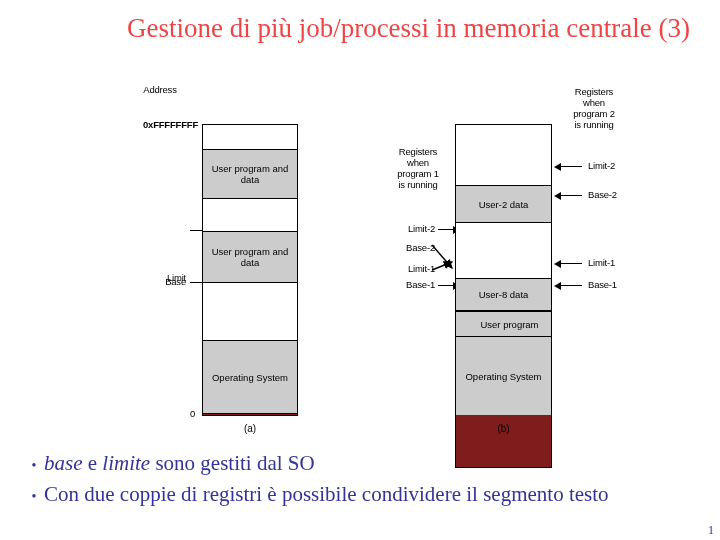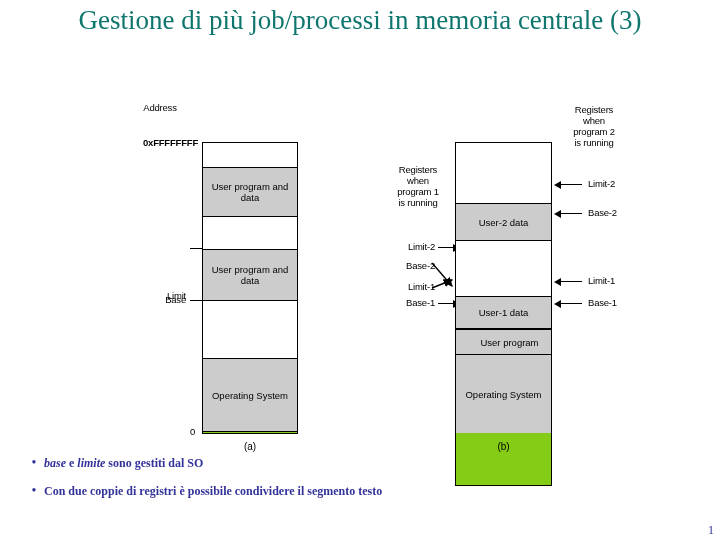--- a/index.html
+++ b/index.html
@@ -12,35 +12,35 @@
     background: #ffffff;
     font-family: "Liberation Serif", serif;
     overflow: hidden;
     position: relative;
   }
 
   
   #slide-title {
     position: absolute;
     left: 30px;
-    top: 4px;
+    top: 12px;
     width: 660px;
-    text-align: center;
-    color: #0f766e;
+    text-align: right;
+    color: #ef4444;
     font-family: "Liberation Serif", serif;
     font-size: 27px;
     line-height: 33px;
     font-weight: normal;
   }
 
   
   #figure {
     position: absolute;
     left: 0;
-    top: 96px;
+    top: 78px;
     width: 720px;
     height: 365px;
     font-family: "Liberation Sans", sans-serif;
   }
 
   .fig-label {
     position: absolute;
     font-size: 9.5px;
     color: #000000;
     line-height: 11px;
@@ -51,21 +51,21 @@
     position: absolute;
     font-size: 10px;
     color: #000;
     font-family: "Liberation Sans", sans-serif;
   }
 
   
   .mem-col {
     position: absolute;
     border: 1.5px solid #000;
-    background: #84cc16;
+    background: #7f1d1d;
     box-sizing: border-box;
   }
   .band {
     position: absolute;
     left: 0;
     right: 0;
     box-sizing: border-box;
     background: #cccccc;
     border-top: 1.2px solid #000;
     border-bottom: 1.2px solid #000;
@@ -127,23 +127,22 @@
     margin-bottom: 6px;
   }
   .bullet-dot {
     width: 20px;
     flex: none;
     text-align: center;
     font-size: 14px;
     line-height: 22px;
   }
   .bullet-text {
-    font-size: 12px;
+    font-size: 21px;
     line-height: 22px;
-    font-weight: bold;
   }
   .bullet-text i { font-style: italic; }
 
   #page-number {
     position: absolute;
     right: 6px;
     bottom: 2px;
     font-family: "Liberation Serif", serif;
     font-size: 12px;
     color: #333399;
@@ -209,21 +208,21 @@
       </marker>
     </defs>
     <line x1="2" y1="7" x2="22" y2="30" stroke="#000" stroke-width="1.4" marker-end="url(#ah)"></line>
     <line x1="2" y1="32" x2="22" y2="24" stroke="#000" stroke-width="1.4" marker-end="url(#ah)"></line>
   </svg>
 
   <div class="mem-col" style="left:455px; top:46px; width:97px; height:344px;">
     <div class="band nofill" style="top:0px; height:60px;"></div>
     <div class="band" style="top:60px; height:38px;">User-2 data</div>
     <div class="band nofill" style="top:98px; height:55px;"></div>
-    <div class="band" style="top:153px; height:33px;">User-1 data</div>
+    <div class="band" style="top:153px; height:33px;">User-8 data</div>
     <div class="band" style="top:186px; height:26px;padding-left:12px;">User program</div>
     <div class="band nofill" style="top:212px; height:53px;"></div>
     <div class="band" style="top:265px; height:24px;">Operating
 System</div>
   </div>
 
   <div class="band" style="position:absolute; left:456px; top:258px; width:95px; height:79px; border-top:1.2px solid #000; border-bottom:none;">Operating
 System</div>
 
   <div class="arrow-h left" style="left:560px; top:88px; width:22px;"></div>

